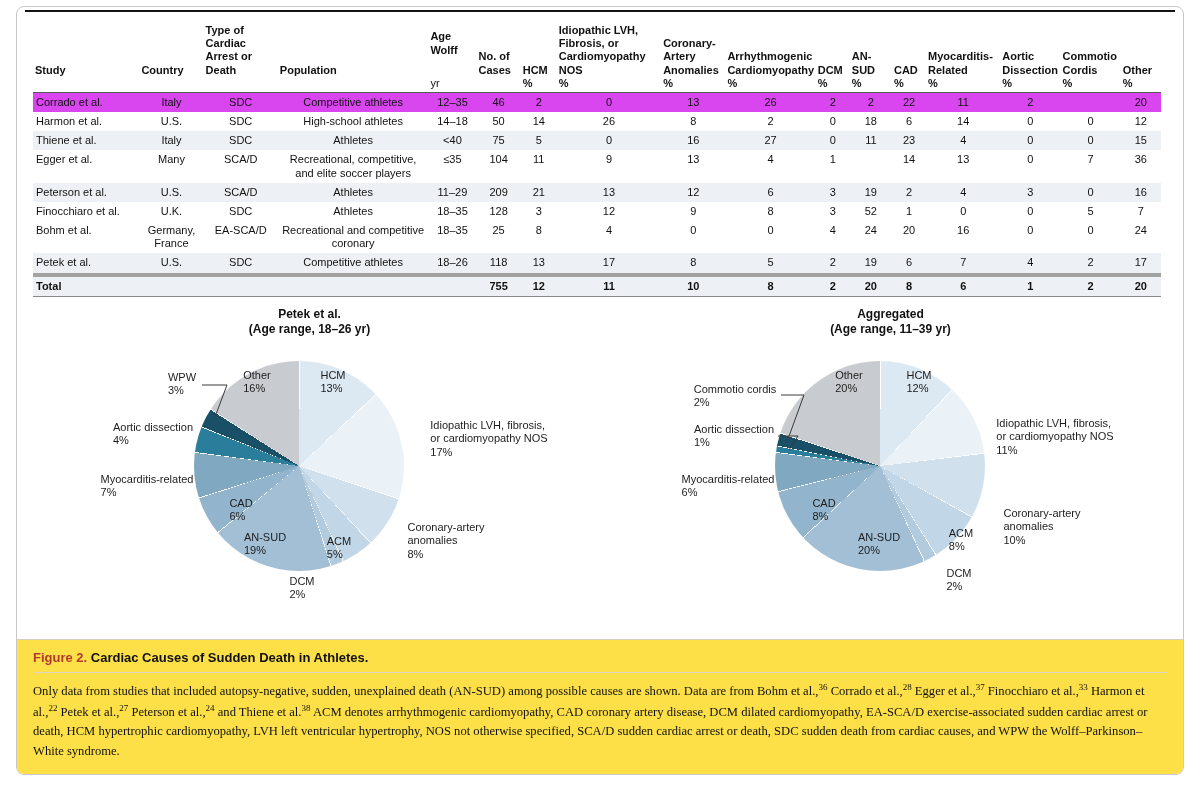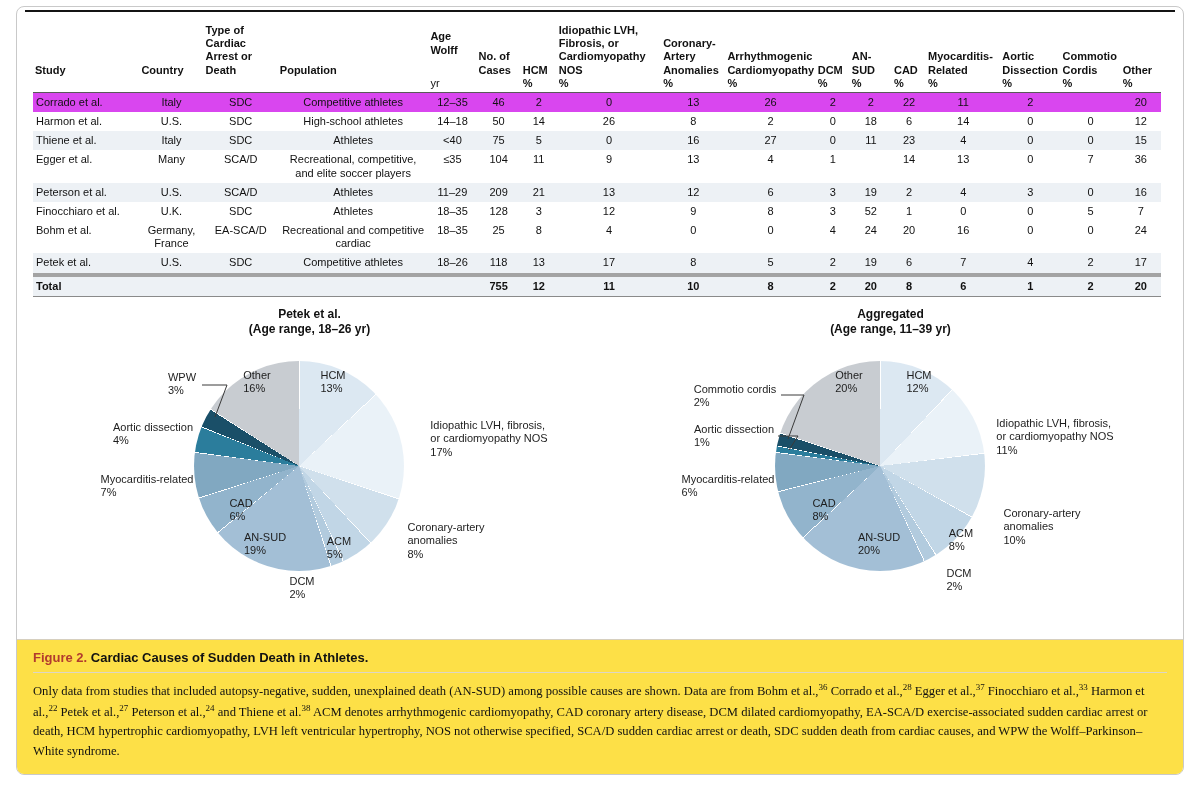--- a/index.html
+++ b/index.html
@@ -245,21 +245,21 @@
             <td>1</td>
             <td>0</td>
             <td>0</td>
             <td>5</td>
             <td>7</td>
           </tr>
           <tr>
             <td class="first">Bohm et al.</td>
             <td>Germany, France</td>
             <td>EA-SCA/D</td>
-            <td>Recreational and competitive cardiac</td>
+            <td>Recreational and competitive coronary</td>
             <td>18–35</td>
             <td>25</td>
             <td>8</td>
             <td>4</td>
             <td>0</td>
             <td>0</td>
             <td>4</td>
             <td>24</td>
             <td>20</td>
             <td>16</td>

